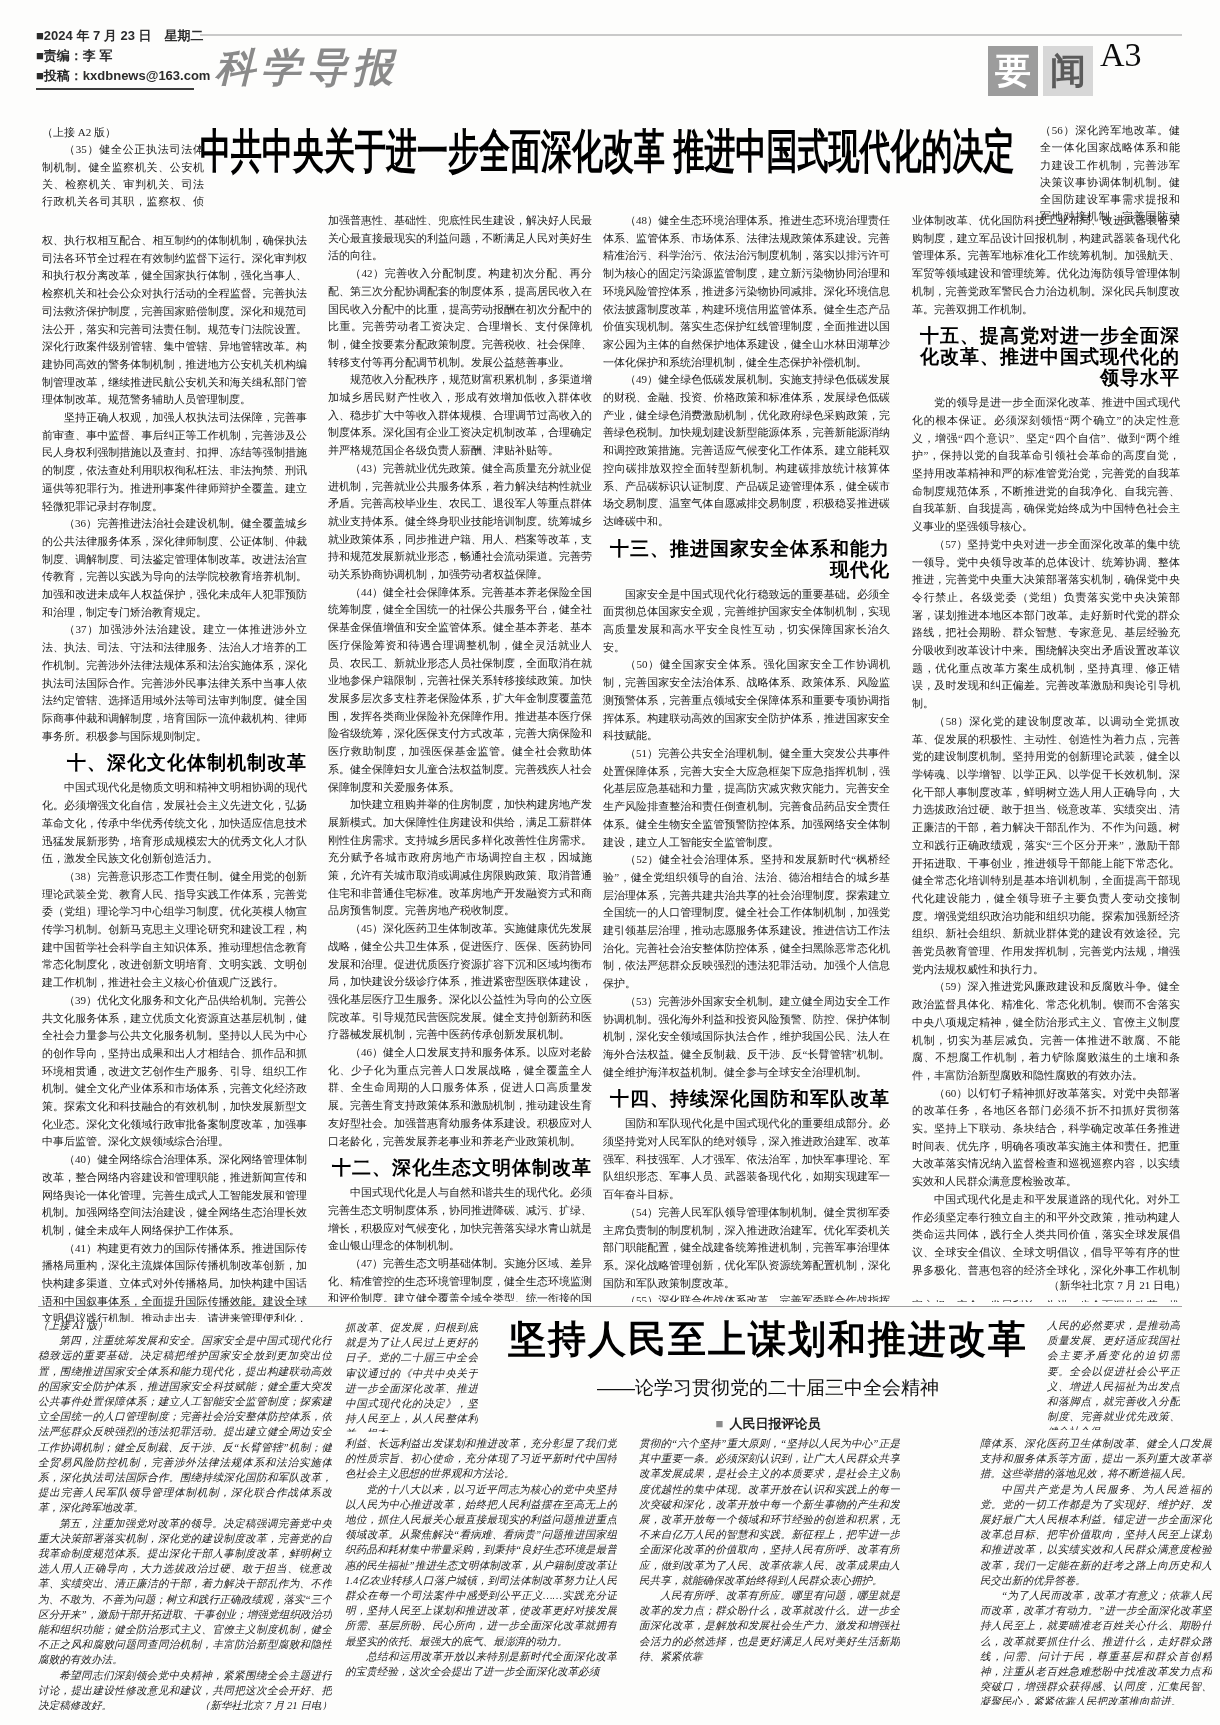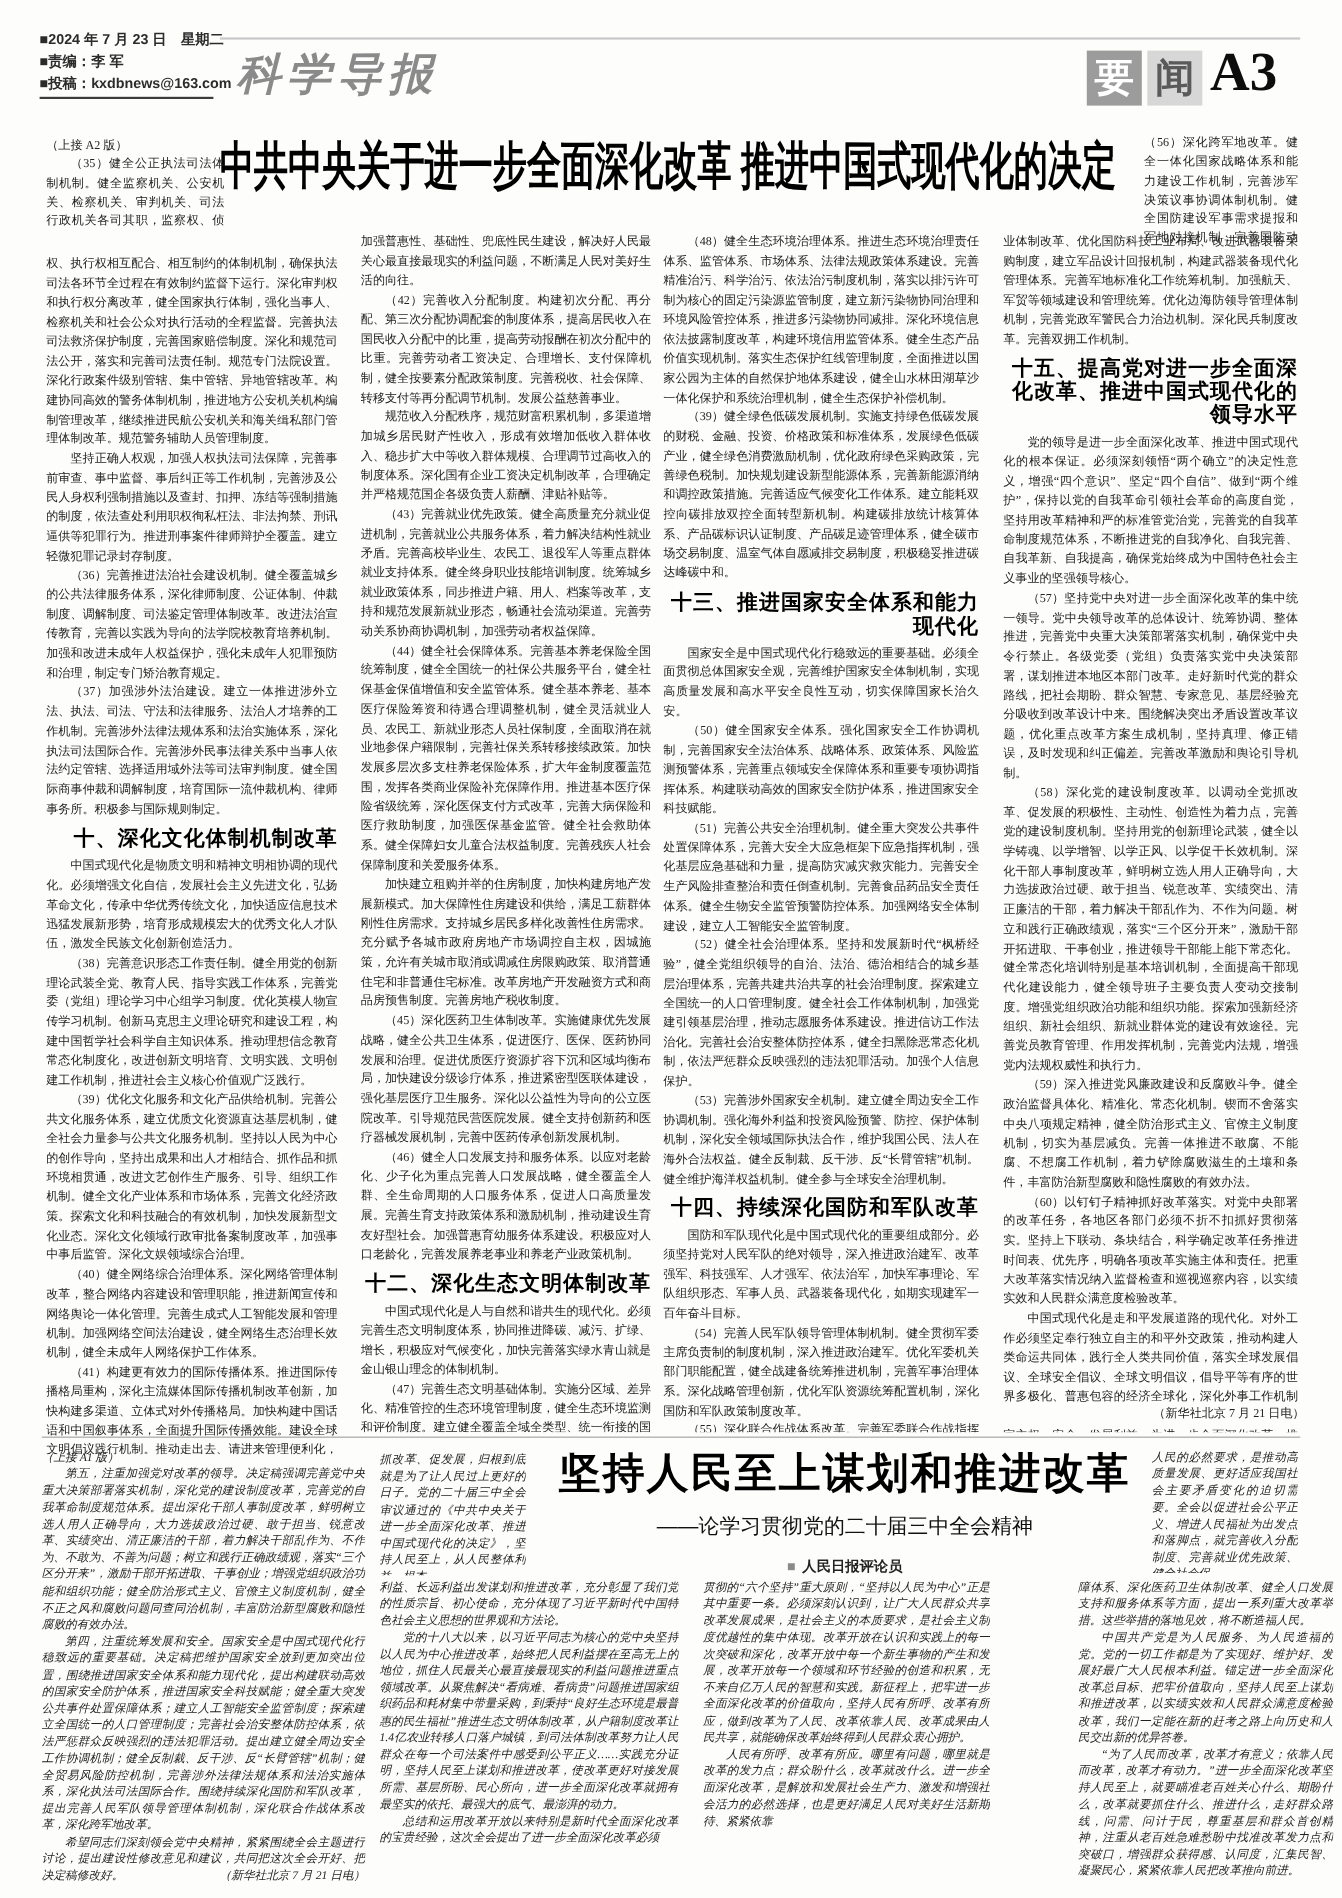--- a/index.html
+++ b/index.html
@@ -10,21 +10,21 @@
   .hdr-info{left:36px;top:26px;width:230px;font-size:13px;font-weight:bold;line-height:20px;color:#2b2b2b;
             font-family:"Liberation Sans","DejaVu Sans",sans-serif;}
   .hdr-rule-left{left:36px;top:88px;width:158px;height:2px;background:#3c3c3c;}
   .hdr-rule-top{left:200px;top:34px;width:982px;height:2px;background:#c9c9c9;}
   .masthead{left:215px;top:40px;font-size:40px;font-weight:bold;font-style:italic;color:#8a8a8a;
             letter-spacing:6px;font-family:"DejaVu Serif",serif;text-align:right;}
   .yw-box{width:50px;height:50px;text-align:center;line-height:50px;font-size:36px;font-weight:bold;
           font-family:"Liberation Sans","DejaVu Sans",sans-serif;}
   .yw1{left:988px;top:46px;background:#9c9c9c;color:#ffffff;}
   .yw2{left:1043px;top:46px;background:#d7d7d7;color:#5a5a5a;}
-  .pageno{left:1100px;top:36px;font-size:50px;font-weight:bold;color:#0d0d0d;
+  .pageno{left:1100px;top:36px;font-size:34px;font-weight:normal;color:#0d0d0d;
           font-family:"Liberation Serif",serif;}
   
   .main-title{left:200px;top:120px;width:810px;text-align:center;}
   .main-title span{display:inline-block;font-size:31px;font-weight:900;letter-spacing:0px;
       font-family:"Liberation Sans","DejaVu Sans",sans-serif;color:#000;
       transform:scaleY(1.5);transform-origin:top center;white-space:nowrap;}
   .ncol{top:212px;height:1090px;overflow:hidden;font-size:11px;line-height:17.7px;
         text-align:justify;color:#222;}
   .ntop{overflow:hidden;font-size:11px;line-height:17.3px;text-align:justify;color:#222;}
   .c1{left:42px;width:265px;margin-top:20px;}
@@ -107,21 +107,21 @@
     <p class="b-p">（44）健全社会保障体系。完善基本养老保险全国统筹制度，健全全国统一的社保公共服务平台，健全社保基金保值增值和安全监管体系。健全基本养老、基本医疗保险筹资和待遇合理调整机制，健全灵活就业人员、农民工、新就业形态人员社保制度，全面取消在就业地参保户籍限制，完善社保关系转移接续政策。加快发展多层次多支柱养老保险体系，扩大年金制度覆盖范围，发挥各类商业保险补充保障作用。推进基本医疗保险省级统筹，深化医保支付方式改革，完善大病保险和医疗救助制度，加强医保基金监管。健全社会救助体系。健全保障妇女儿童合法权益制度。完善残疾人社会保障制度和关爱服务体系。</p>
     <p class="b-p">加快建立租购并举的住房制度，加快构建房地产发展新模式。加大保障性住房建设和供给，满足工薪群体刚性住房需求。支持城乡居民多样化改善性住房需求。充分赋予各城市政府房地产市场调控自主权，因城施策，允许有关城市取消或调减住房限购政策、取消普通住宅和非普通住宅标准。改革房地产开发融资方式和商品房预售制度。完善房地产税收制度。</p>
     <p class="b-p">（45）深化医药卫生体制改革。实施健康优先发展战略，健全公共卫生体系，促进医疗、医保、医药协同发展和治理。促进优质医疗资源扩容下沉和区域均衡布局，加快建设分级诊疗体系，推进紧密型医联体建设，强化基层医疗卫生服务。深化以公益性为导向的公立医院改革。引导规范民营医院发展。健全支持创新药和医疗器械发展机制，完善中医药传承创新发展机制。</p>
     <p class="b-p">（46）健全人口发展支持和服务体系。以应对老龄化、少子化为重点完善人口发展战略，健全覆盖全人群、全生命周期的人口服务体系，促进人口高质量发展。完善生育支持政策体系和激励机制，推动建设生育友好型社会。加强普惠育幼服务体系建设。积极应对人口老龄化，完善发展养老事业和养老产业政策机制。</p>
     <h3 class="b-h">十二、深化生态文明体制改革</h3>
     <p class="b-p">中国式现代化是人与自然和谐共生的现代化。必须完善生态文明制度体系，协同推进降碳、减污、扩绿、增长，积极应对气候变化，加快完善落实绿水青山就是金山银山理念的体制机制。</p>
     <p class="b-p">（47）完善生态文明基础体制。实施分区域、差异化、精准管控的生态环境管理制度，健全生态环境监测和评价制度。建立健全覆盖全域全类型、统一衔接的国土空间用途管制和规划许可制度。健全自然资源资产产权制度和管理制度体系，完善全民所有自然资源资产所有权委托代理机制，建立生态环境保护、自然资源保护利用和资产保值增值等责任考核监督制度。完善国家生态安全工作协调机制。编纂生态环境法典。</p>
   </div>
 <div class="abs ncol c3">
     <p class="b-p">（48）健全生态环境治理体系。推进生态环境治理责任体系、监管体系、市场体系、法律法规政策体系建设。完善精准治污、科学治污、依法治污制度机制，落实以排污许可制为核心的固定污染源监管制度，建立新污染物协同治理和环境风险管控体系，推进多污染物协同减排。深化环境信息依法披露制度改革，构建环境信用监管体系。健全生态产品价值实现机制。落实生态保护红线管理制度，全面推进以国家公园为主体的自然保护地体系建设，健全山水林田湖草沙一体化保护和系统治理机制，健全生态保护补偿机制。</p>
-    <p class="b-p">（39）健全绿色低碳发展机制。实施支持绿色低碳发展的财税、金融、投资、价格政策和标准体系，发展绿色低碳产业，健全绿色消费激励机制，优化政府绿色采购政策，完善绿色税制。加快规划建设新型能源体系，完善新能源消纳和调控政策措施。完善适应气候变化工作体系。建立能耗双控向碳排放双控全面转型新机制。构建碳排放统计核算体系、产品碳标识认证制度、产品碳足迹管理体系，健全碳市场交易制度、温室气体自愿减排交易制度，积极稳妥推进碳达峰碳中和。</p>
+    <p class="b-p">（49）健全绿色低碳发展机制。实施支持绿色低碳发展的财税、金融、投资、价格政策和标准体系，发展绿色低碳产业，健全绿色消费激励机制，优化政府绿色采购政策，完善绿色税制。加快规划建设新型能源体系，完善新能源消纳和调控政策措施。完善适应气候变化工作体系。建立能耗双控向碳排放双控全面转型新机制。构建碳排放统计核算体系、产品碳标识认证制度、产品碳足迹管理体系，健全碳市场交易制度、温室气体自愿减排交易制度，积极稳妥推进碳达峰碳中和。</p>
     <h3 class="b-h">十三、推进国家安全体系和能力现代化</h3>
     <p class="b-p">国家安全是中国式现代化行稳致远的重要基础。必须全面贯彻总体国家安全观，完善维护国家安全体制机制，实现高质量发展和高水平安全良性互动，切实保障国家长治久安。</p>
     <p class="b-p">（50）健全国家安全体系。强化国家安全工作协调机制，完善国家安全法治体系、战略体系、政策体系、风险监测预警体系，完善重点领域安全保障体系和重要专项协调指挥体系。构建联动高效的国家安全防护体系，推进国家安全科技赋能。</p>
     <p class="b-p">（51）完善公共安全治理机制。健全重大突发公共事件处置保障体系，完善大安全大应急框架下应急指挥机制，强化基层应急基础和力量，提高防灾减灾救灾能力。完善安全生产风险排查整治和责任倒查机制。完善食品药品安全责任体系。健全生物安全监管预警防控体系。加强网络安全体制建设，建立人工智能安全监管制度。</p>
     <p class="b-p">（52）健全社会治理体系。坚持和发展新时代“枫桥经验”，健全党组织领导的自治、法治、德治相结合的城乡基层治理体系，完善共建共治共享的社会治理制度。探索建立全国统一的人口管理制度。健全社会工作体制机制，加强党建引领基层治理，推动志愿服务体系建设。推进信访工作法治化。完善社会治安整体防控体系，健全扫黑除恶常态化机制，依法严惩群众反映强烈的违法犯罪活动。加强个人信息保护。</p>
     <p class="b-p">（53）完善涉外国家安全机制。建立健全周边安全工作协调机制。强化海外利益和投资风险预警、防控、保护体制机制，深化安全领域国际执法合作，维护我国公民、法人在海外合法权益。健全反制裁、反干涉、反“长臂管辖”机制。健全维护海洋权益机制。健全参与全球安全治理机制。</p>
     <h3 class="b-h">十四、持续深化国防和军队改革</h3>
     <p class="b-p">国防和军队现代化是中国式现代化的重要组成部分。必须坚持党对人民军队的绝对领导，深入推进政治建军、改革强军、科技强军、人才强军、依法治军，加快军事理论、军队组织形态、军事人员、武器装备现代化，如期实现建军一百年奋斗目标。</p>
     <p class="b-p">（54）完善人民军队领导管理体制机制。健全贯彻军委主席负责制的制度机制，深入推进政治建军。优化军委机关部门职能配置，健全战建备统筹推进机制，完善军事治理体系。深化战略管理创新，优化军队资源统筹配置机制，深化国防和军队政策制度改革。</p>
     <p class="b-p">（55）深化联合作战体系改革。完善军委联合作战指挥中心职能，健全重大安全领域指挥功能，建立同中央和国家机关协调运行机制。优化战区联合作战指挥中心编成，完善任务部队联合作战指挥编组模式。加强网络信息体系建设运用统筹。构建新型军兵种结构布局，加快发展战略威慑力量，大力发展新域新质作战力量，统筹加强传统作战力量建设。优化武警部队力量编成。</p>
@@ -135,22 +135,22 @@
     <p class="b-p">（59）深入推进党风廉政建设和反腐败斗争。健全政治监督具体化、精准化、常态化机制。锲而不舍落实中央八项规定精神，健全防治形式主义、官僚主义制度机制，切实为基层减负。完善一体推进不敢腐、不能腐、不想腐工作机制，着力铲除腐败滋生的土壤和条件，丰富防治新型腐败和隐性腐败的有效办法。</p>
     <p class="b-p">（60）以钉钉子精神抓好改革落实。对党中央部署的改革任务，各地区各部门必须不折不扣抓好贯彻落实。坚持上下联动、条块结合，科学确定改革任务推进时间表、优先序，明确各项改革实施主体和责任。把重大改革落实情况纳入监督检查和巡视巡察内容，以实绩实效和人民群众满意度检验改革。</p>
     <p class="b-p">中国式现代化是走和平发展道路的现代化。对外工作必须坚定奉行独立自主的和平外交政策，推动构建人类命运共同体，践行全人类共同价值，落实全球发展倡议、全球安全倡议、全球文明倡议，倡导平等有序的世界多极化、普惠包容的经济全球化，深化外事工作机制改革，参与引领全球治理体系改革和建设，坚定维护国家主权、安全、发展利益，为进一步全面深化改革、推进中国式现代化营造良好外部环境。</p>
   </div>
 <div class="abs decision-credit">（新华社北京 7 月 21 日电）</div>
 
 <div class="abs divider"></div>
 
 <div class="abs kcol jiedu">
     <p class="b-l">（上接 A1 版）</p>
+    <p class="b-p">第四，注重统筹发展和安全。国家安全是中国式现代化行稳致远的重要基础。决定稿把维护国家安全放到更加突出位置，围绕推进国家安全体系和能力现代化，提出构建联动高效的国家安全防护体系，推进国家安全科技赋能；健全重大突发公共事件处置保障体系；建立人工智能安全监管制度；探索建立全国统一的人口管理制度；完善社会治安整体防控体系，依法严惩群众反映强烈的违法犯罪活动。提出建立健全周边安全工作协调机制；健全反制裁、反干涉、反“长臂管辖”机制；健全贸易风险防控机制，完善涉外法律法规体系和法治实施体系，深化执法司法国际合作。围绕持续深化国防和军队改革，提出完善人民军队领导管理体制机制，深化联合作战体系改革，深化跨军地改革。</p>
     <p class="b-p">第五，注重加强党对改革的领导。决定稿强调完善党中央重大决策部署落实机制，深化党的建设制度改革，完善党的自我革命制度规范体系。提出深化干部人事制度改革，鲜明树立选人用人正确导向，大力选拔政治过硬、敢于担当、锐意改革、实绩突出、清正廉洁的干部，着力解决干部乱作为、不作为、不敢为、不善为问题；树立和践行正确政绩观，落实“三个区分开来”，激励干部开拓进取、干事创业；增强党组织政治功能和组织功能；健全防治形式主义、官僚主义制度机制，健全不正之风和腐败问题同查同治机制，丰富防治新型腐败和隐性腐败的有效办法。</p>
-    <p class="b-p">第四，注重统筹发展和安全。国家安全是中国式现代化行稳致远的重要基础。决定稿把维护国家安全放到更加突出位置，围绕推进国家安全体系和能力现代化，提出构建联动高效的国家安全防护体系，推进国家安全科技赋能；健全重大突发公共事件处置保障体系；建立人工智能安全监管制度；探索建立全国统一的人口管理制度；完善社会治安整体防控体系，依法严惩群众反映强烈的违法犯罪活动。提出建立健全周边安全工作协调机制；健全反制裁、反干涉、反“长臂管辖”机制；健全贸易风险防控机制，完善涉外法律法规体系和法治实施体系，深化执法司法国际合作。围绕持续深化国防和军队改革，提出完善人民军队领导管理体制机制，深化联合作战体系改革，深化跨军地改革。</p>
     <p class="b-p">希望同志们深刻领会党中央精神，紧紧围绕全会主题进行讨论，提出建设性修改意见和建议，共同把这次全会开好、把决定稿修改好。<span class="cr">（新华社北京 7 月 21 日电）</span></p>
   </div>
 
 <div class="abs cm-head">
   <div class="cm-title">坚持人民至上谋划和推进改革</div>
   <div class="cm-sub">——论学习贯彻党的二十届三中全会精神</div>
   <div class="cm-by">
     <span class="sq">■</span><span>人民日报评论员</span>
   </div>
 </div>

